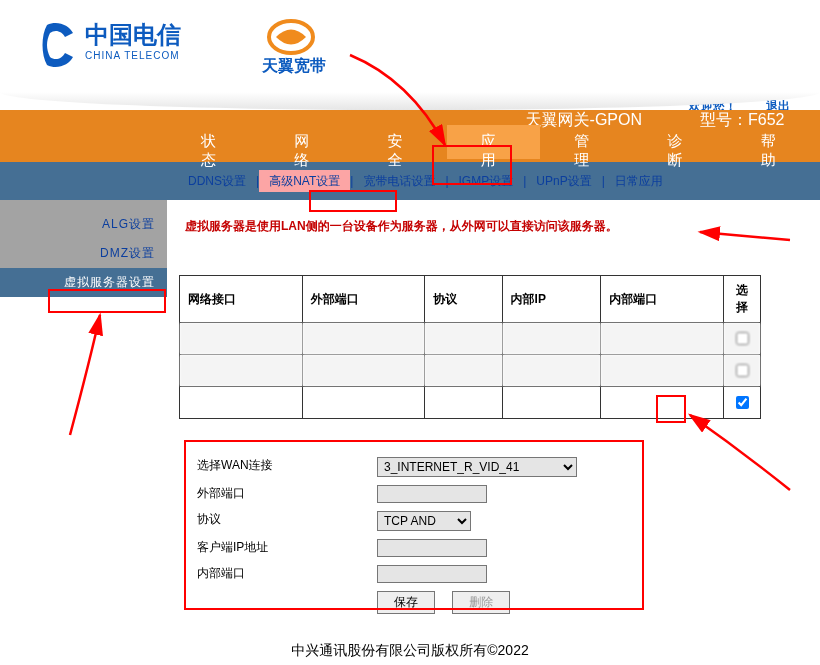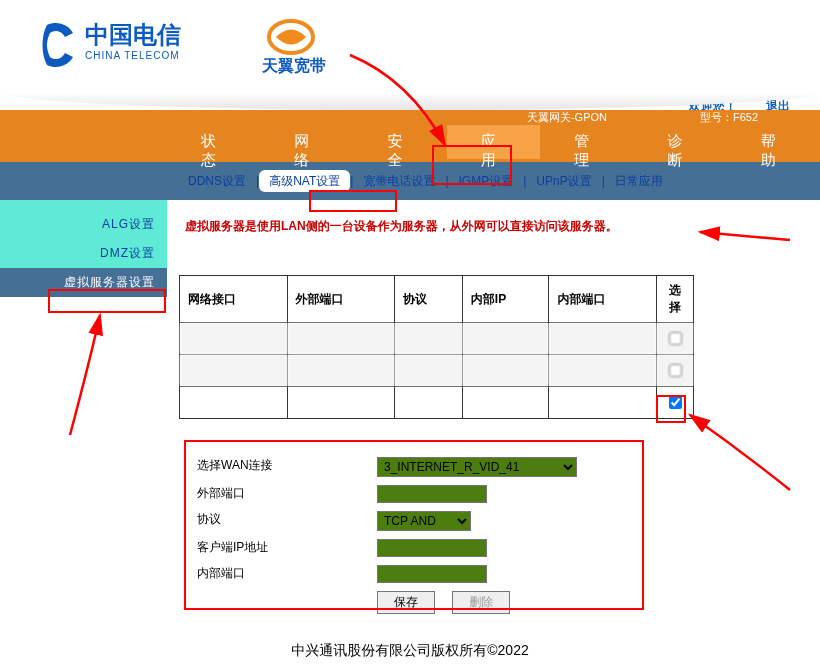--- a/index.html
+++ b/index.html
@@ -34,21 +34,21 @@
   .header-links span { margin-left: 26px; }
   .nav-orange {
     background: #e6851f;
     height: 52px;
     padding-top: 15px;
     padding-left: 42px;
     color: #fff;
     position: relative;
   }
   .nav-orange .info {
-    position: absolute; right: 20px; top: 0px; color:#fff; font-size: 11px;
+    position: absolute; right: 20px; top: 0px; color:#fff; font-size: 16px;
   }
   .nav-orange .page-title-block {
     display:inline-block;
     width: 125px;
     background: #456f94;
     color: #fff;
     font-size: 26px;
     font-family: "SimHei","黑体",sans-serif;
     text-align: center;
     padding: 22px 0 24px 0;
@@ -83,34 +83,33 @@
     align-items: center;
   }
   .subnav-item {
     color: #0b3e9e;
     padding: 0 10px;
     font-size: 12px;
     cursor: pointer;
     line-height: 22px;
   }
   .subnav-item.active {
-    background: #ffffff;
+    background: #fca5a5;
     color: #0b3e9e;
-    border-radius: 6px;
   }
   .subnav-sep { color: #0b3e9e; }
 
   .layout {
     display: flex;
     align-items: flex-start;
   }
   .sidebar {
     width: 167px;
     flex: 0 0 167px;
-    background: #5eead4;
+    background: #a3a3a3;
     padding-top: 10px;
   }
   .sidebar-item {
     text-align: right;
     padding: 6px 12px 6px 0;
     color: #0b3e9e;
     font-size: 12px;
     letter-spacing: 1px;
     cursor: pointer;
   }
@@ -122,21 +121,21 @@
     flex: 1;
     padding: 10px 12px 0 12px;
   }
   .desc {
     color: #c40000;
     font-weight: bold;
     margin: 8px 0 26px 6px;
   }
   table.vs-table {
     border-collapse: collapse;
-    width: 515px;
+    width: 582px;
     margin-top: 40px;
   }
   table.vs-table th, table.vs-table td {
     border: 1px solid #333;
     font-size: 12px;
     font-weight: bold;
     text-align: left;
     padding: 6px 8px;
   }
   table.vs-table th { background: #fff; }
@@ -154,21 +153,21 @@
     margin-bottom: 8px;
   }
   .form-row label {
     width: 180px;
     font-size: 12px;
   }
   .form-row select, .form-row input[type=text] {
     font-size: 12px;
     padding: 1px 2px;
     border: 1px solid #767676;
-    background: #4d7c0f;
+    background: #e5e5e5;
   }
   .wan-select { width: 200px; }
   .proto-select { width: 94px; }
   .txt { width: 110px; }
   .btn-row { padding-left: 180px; }
   .btn {
     font-size: 12px;
     padding: 2px 16px;
     border: 1px solid #767676;
     background: #efefef;

